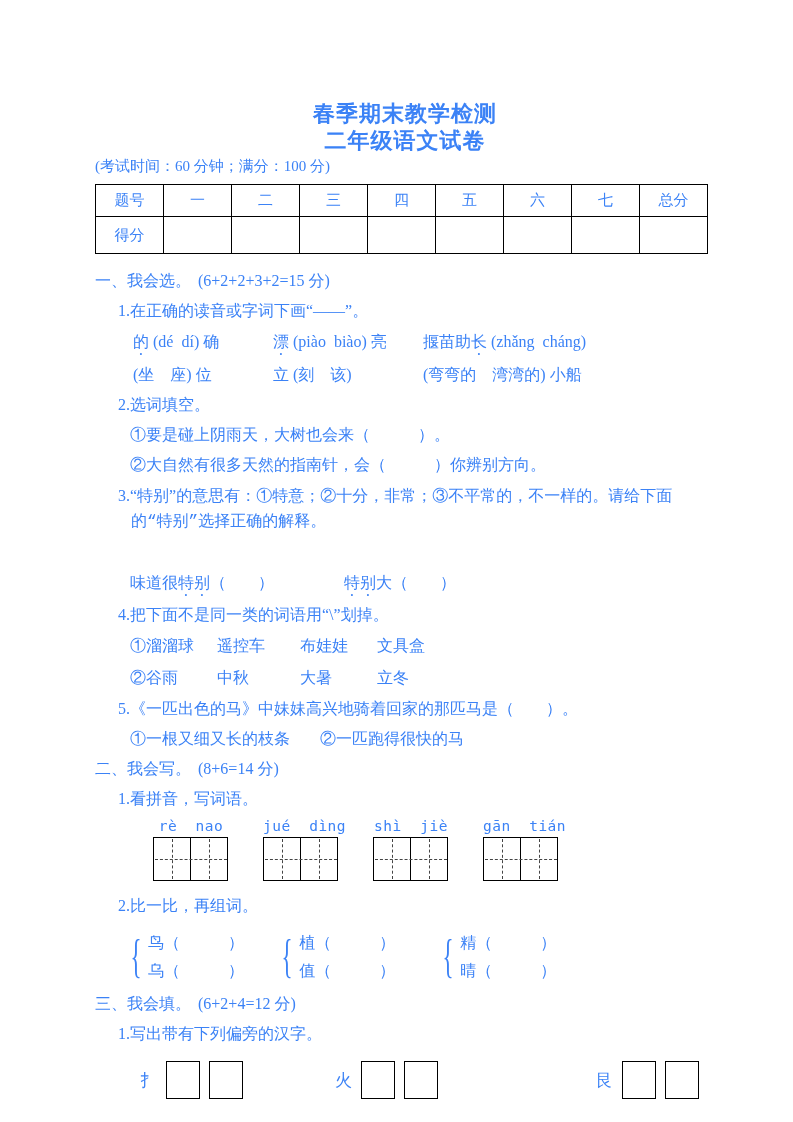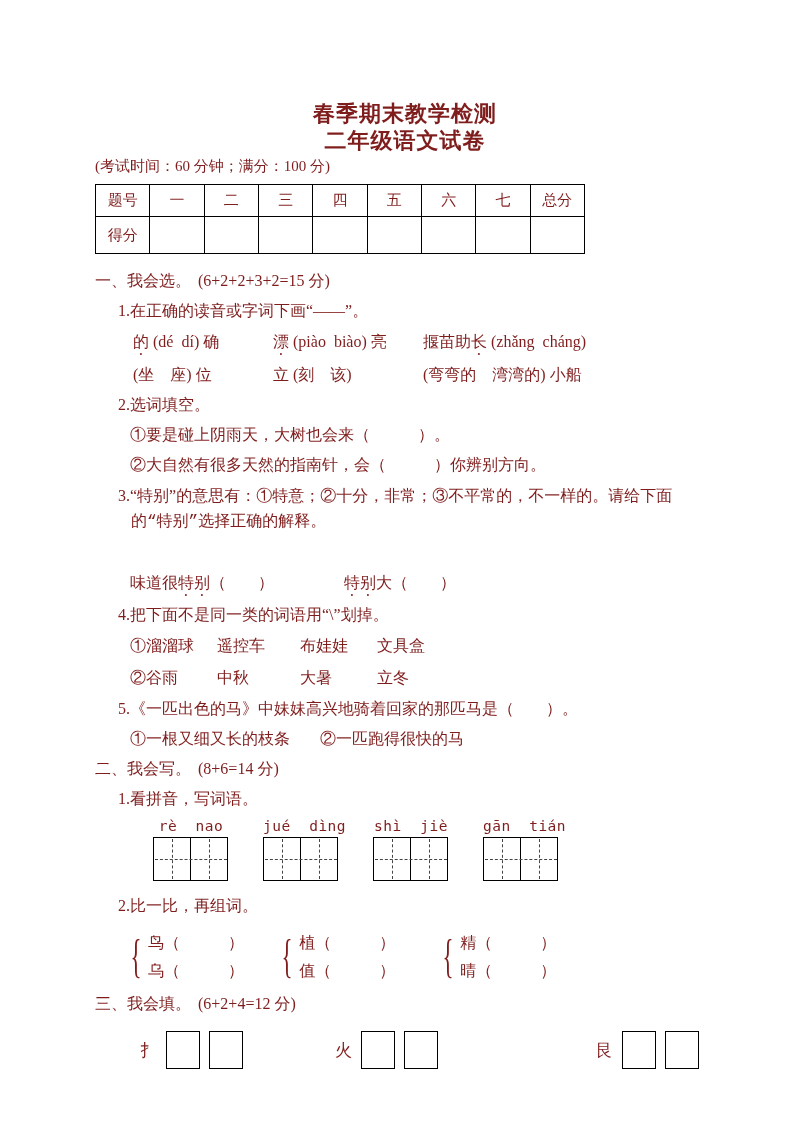--- a/index.html
+++ b/index.html
@@ -1,29 +1,29 @@
 <!DOCTYPE html>
 <html><head>
 <meta charset="utf-8">
 <style>
   * { margin:0; padding:0; box-sizing:border-box; }
   html,body { background:#e8e8e8; }
   .page {
-    width:793px; height:1122px; margin:0 auto; background:#ffffff; color:#7f1d1d;
+    width:793px; height:1122px; margin:0 auto; background:#ffffff; color:#3b82f6;
     font-family:"Liberation Serif","DejaVu Serif",serif;
     font-size:16px; position:relative; overflow:hidden;
   }
   .inner { position:absolute; left:95px; top:0; width:620px; }
 
   .title { text-align:center; font-family:"Liberation Sans","DejaVu Sans",sans-serif;
            font-weight:bold; font-size:22px; line-height:27px; letter-spacing:1px; }
   .title.first { margin-top:100px; }
   .subtitle { text-align:left; font-size:15px; line-height:19px; margin-top:3px; font-weight:500; }
 
-  table.score { border-collapse:collapse; table-layout:fixed; width:490px; margin-top:8px;font-family:Liberation Mono, monospace; }
+  table.score { border-collapse:collapse; table-layout:fixed; width:613px; margin-top:8px;font-family:Liberation Mono, monospace; }
   table.score td { border:1.5px solid #000; text-align:center; font-size:15px;
                    height:32px; vertical-align:middle; }
   table.score tr.r2 td { height:37px; }
 
   .sh { margin-top:12px; line-height:30px; }
   .sh .score-note { margin-left:7px; }
   .ql  { margin-left:23px; line-height:30px; }
   .pre { white-space:pre; }
 
   .q1row { margin-left:38px; line-height:31px; }
@@ -205,20 +205,21 @@
           <span class="bz-line"><span>精</span><span>（　　　）</span></span>
           <span class="bz-line"><span>晴</span><span>（　　　）</span></span>
         </span>
       </div>
     </div>
 
     <div class="sh" style="margin-top:4px;">
       <span>三、我会填。</span><span class="score-note">(6+2+4=12 分)</span>
     </div>
 
+    <div class="ql">1.写出带有下列偏旁的汉字。</div>
     <div class="rad-row">
       <div class="rad-group rad-g1">
         <span class="rad-label">扌</span>
         <span class="rad-box"></span>
         <span class="rad-box"></span>
       </div>
       <div class="rad-group rad-g2">
         <span class="rad-label">火</span>
         <span class="rad-box"></span>
         <span class="rad-box"></span>

